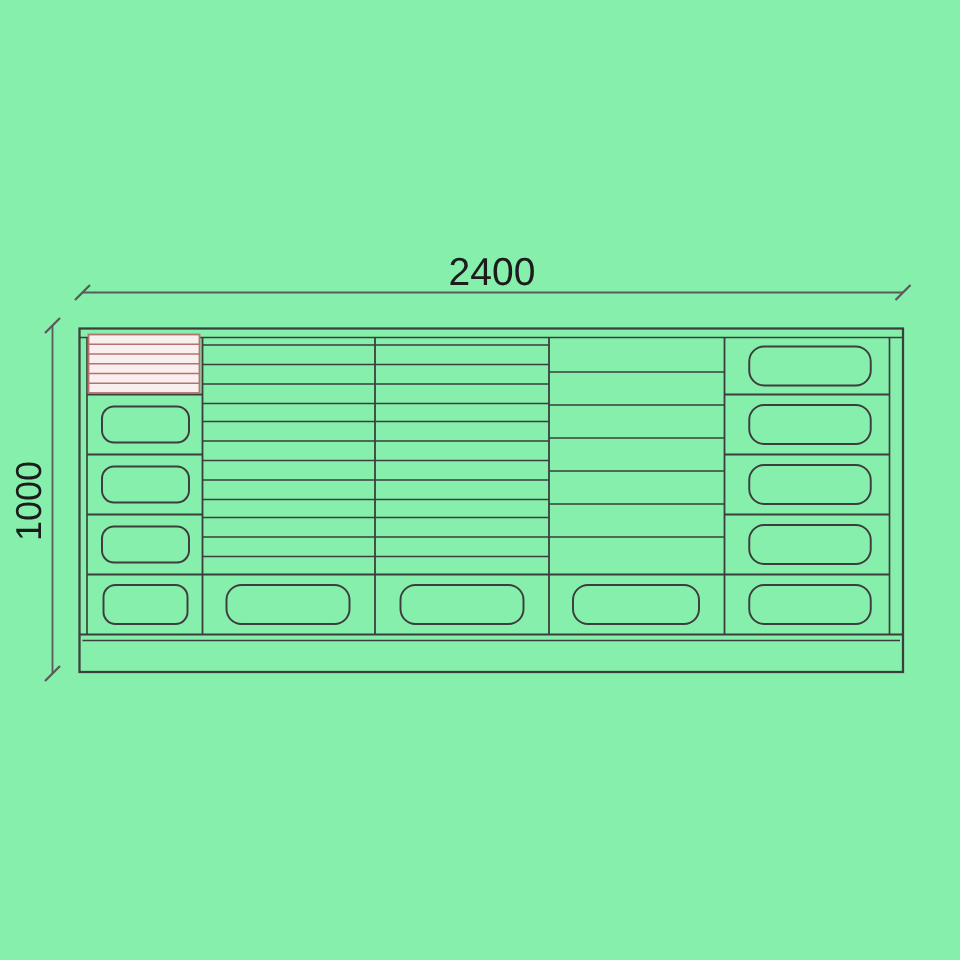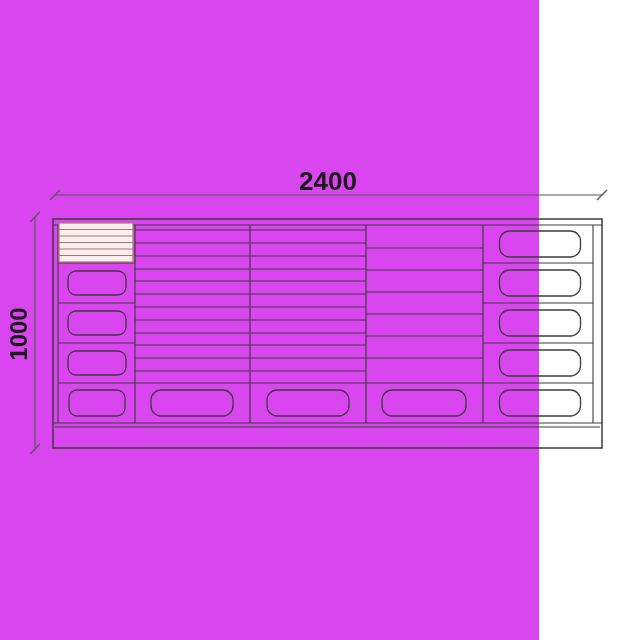--- a/index.html
+++ b/index.html
@@ -6,24 +6,23 @@
     margin: 0;
     padding: 0;
     background: #ffffff;
     width: 640px;
     height: 640px;
     overflow: hidden;
     font-family: "Liberation Sans", sans-serif;
   }
   .stage {
     position: relative;
-    width: 539px;
+    width: 640px;
     height: 640px;
-    background: #d946ef;
-    font-weight: bold;
+    background: #86efac;
   }
   svg { display: block; }
   text {
     font-family: "Liberation Sans", sans-serif;
     fill: #1c1c1c;
   }
 </style>
 </head>
 <body>
 

